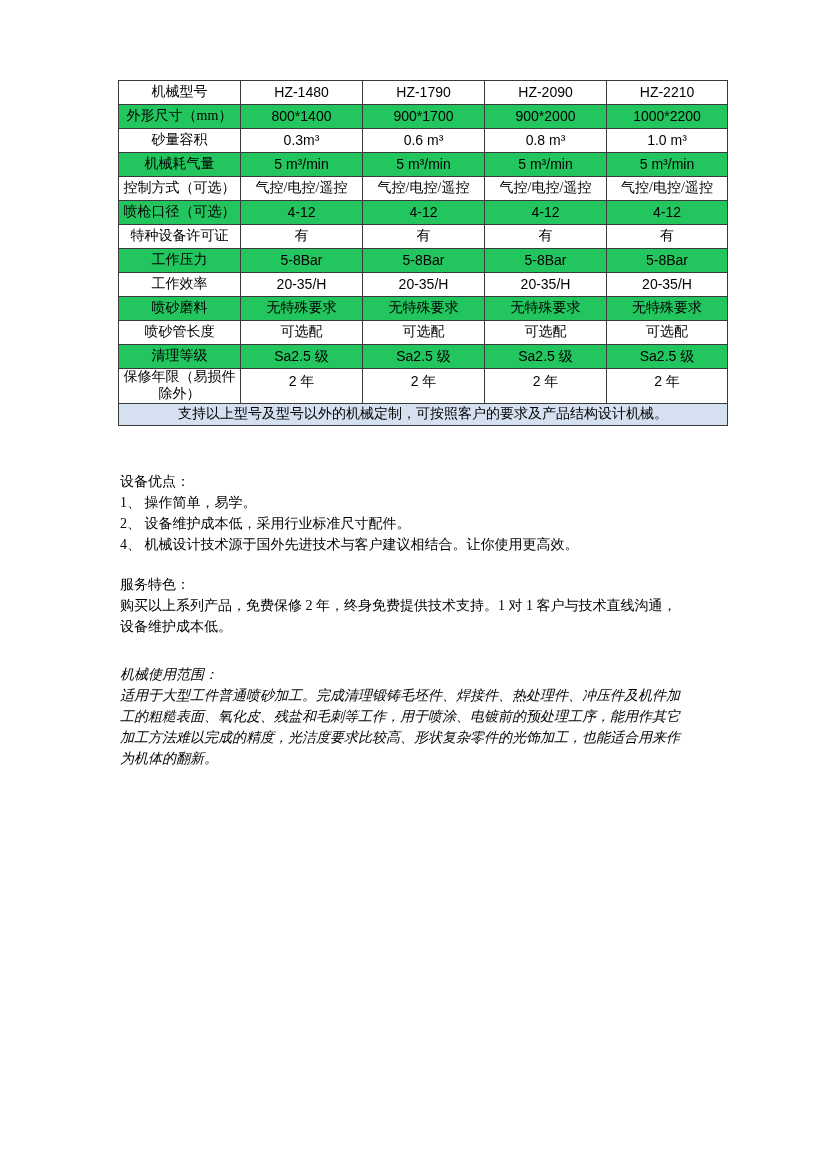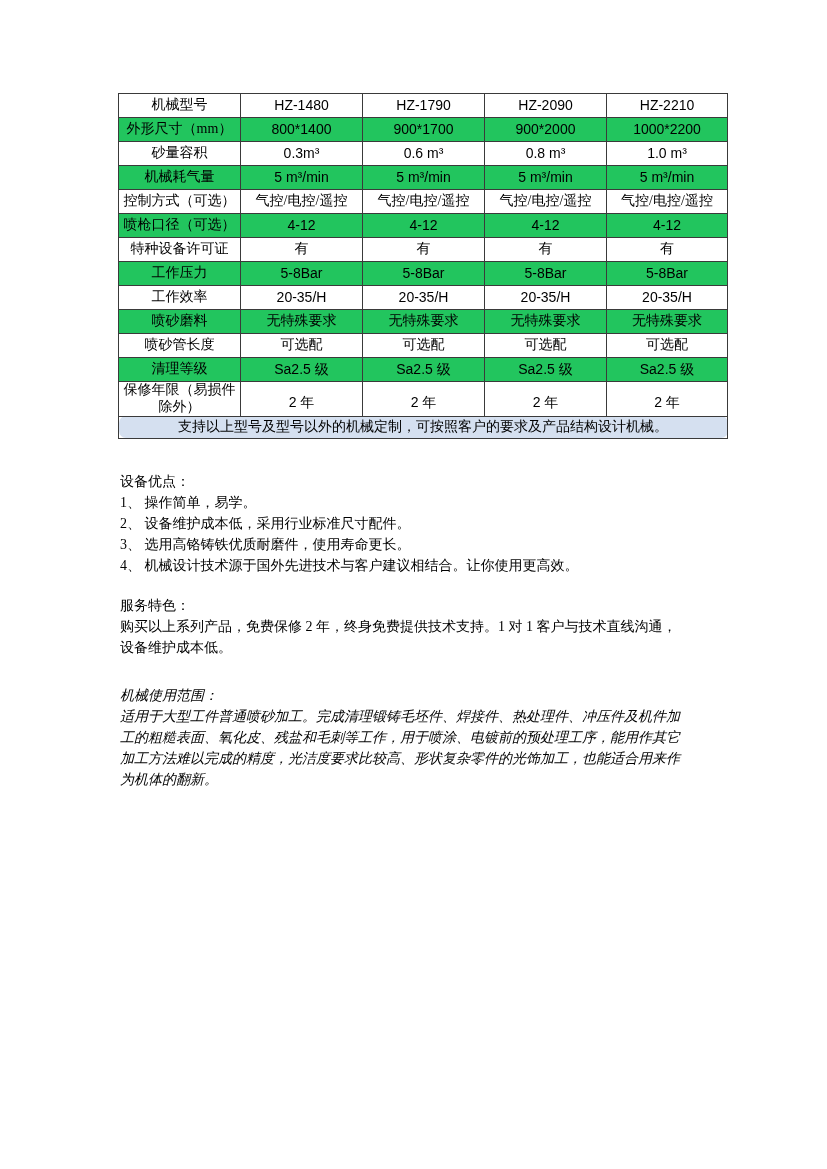--- a/index.html
+++ b/index.html
@@ -7,36 +7,36 @@
   body {
     width:827px; height:1169px;
     font-family:"Liberation Serif", serif;
     color:#000000;
   }
   .page {
     position:relative; width:827px; height:1169px;
     background:#ffffff; overflow:hidden;
   }
   table.spec {
-    position:absolute; left:118px; top:93px;
+    position:absolute; left:118px; top:80px;
     width:609px; border-collapse:collapse; table-layout:fixed;
   }
   table.spec td {
     border:1px solid #3a3a3a;
     text-align:center; vertical-align:middle;
     height:24px; padding:0 2px;
     font-size:14px; line-height:1.2;
     overflow:hidden;
   }
   td.lbl { font-family:"Liberation Serif", serif; }
   td.val { font-family:"Liberation Sans", sans-serif; font-size:13.5px; }
   tr.shaded td { background:#22c55e; }
   tr.tall td { height:27px; }
-  tr.tall td.val { vertical-align:top; padding-top:12px; }
-  tr.footnote td { background:#d5e0f0; height:22px; font-size:14px;border-radius:7px; }
+  tr.tall td.val { vertical-align:top; padding-top:4px; }
+  tr.footnote td { background:#d5e0f0; height:22px; font-size:14px; }
   .content {
     position:absolute; left:120px; top:471px; width:592px;
     font-size:14px; line-height:21px;
   }
   .content .line, .content .heading { white-space:nowrap; }
   .sec-service { margin-top:19px; }
   .sec-usage  { margin-top:27px;font-style:italic; }
 </style>
 </head>
 <body>
@@ -148,21 +148,20 @@
     </tr>
   </tbody>
     </table>
 
   <div class="content">
 
     <div class="sec-advantages">
       <div class="heading">设备优点：</div>
       <div class="line">1、 操作简单，易学。</div>
       <div class="line">2、 设备维护成本低，采用行业标准尺寸配件。</div>
-      <div class="line">3、 选用高铬铸铁优质耐磨件，使用寿命更长。</div>
       <div class="line">4、 机械设计技术源于国外先进技术与客户建议相结合。让你使用更高效。</div>
     </div>
 
     <div class="sec-service">
       <div class="heading">服务特色：</div>
       <div class="line">购买以上系列产品，免费保修 2 年，终身免费提供技术支持。1 对 1 客户与技术直线沟通，</div>
       <div class="line">设备维护成本低。</div>
     </div>
 
     <div class="sec-usage">

